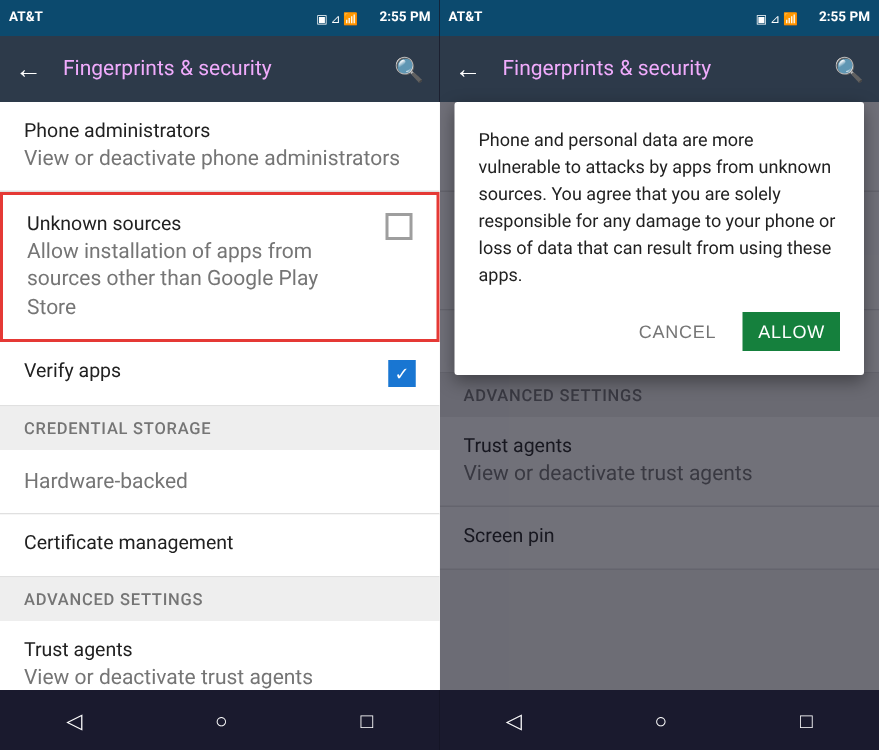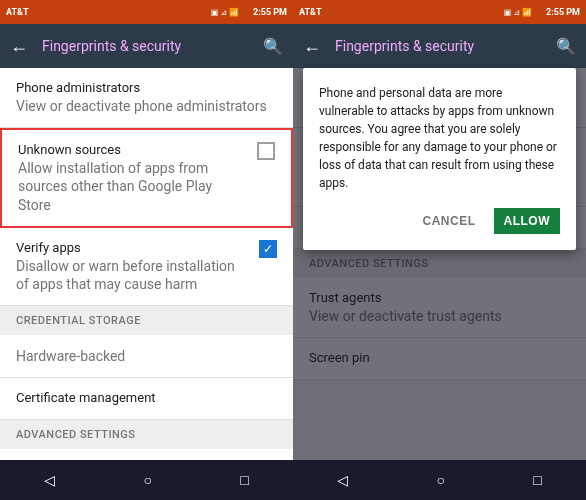--- a/index.html
+++ b/index.html
@@ -16,21 +16,21 @@
       width: 293px;
       height: 500px;
       background: #1a1a2e;
       display: flex;
       flex-direction: column;
       overflow: hidden;
     }
 
     .status-bar {
       height: 24px;
-      background: #c2410c;
+      background: #0c4a6e;
       display: flex;
       align-items: center;
       justify-content: space-between;
       padding: 0 6px;
       flex-shrink: 0;
     }
 
     .status-bar-left {
       font-size: 9px;
       color: #fff;
@@ -196,21 +196,21 @@
 
     .dialog-buttons {
       display: flex;
       justify-content: flex-end;
       gap: 8px;
     }
 
     .dialog-btn {
       padding: 6px 10px;
       font-size: 12px;
-      font-weight: bold;
+      font-weight: normal;
       cursor: pointer;
       border: none;
       background: none;
       letter-spacing: 0.5px;
     }
 
     .cancel-btn {
       color: #757575;
     }
 
@@ -253,21 +253,20 @@
           <div class="item-subtitle">Allow installation of apps from sources other than Google Play Store</div>
         </div>
         <div class="checkbox"></div>
       </div>
     </div>
 
     <div class="section-item">
       <div class="item-with-toggle">
         <div class="item-text">
           <div class="item-title">Verify apps</div>
-          <div class="item-subtitle">Disallow or warn before installation of apps that may cause harm</div>
         </div>
         <div class="checkbox checkbox-checked">
           <span class="checkbox-check">✓</span>
         </div>
       </div>
     </div>
 
     <div class="section-header">CREDENTIAL STORAGE</div>
 
     <div class="section-item">

